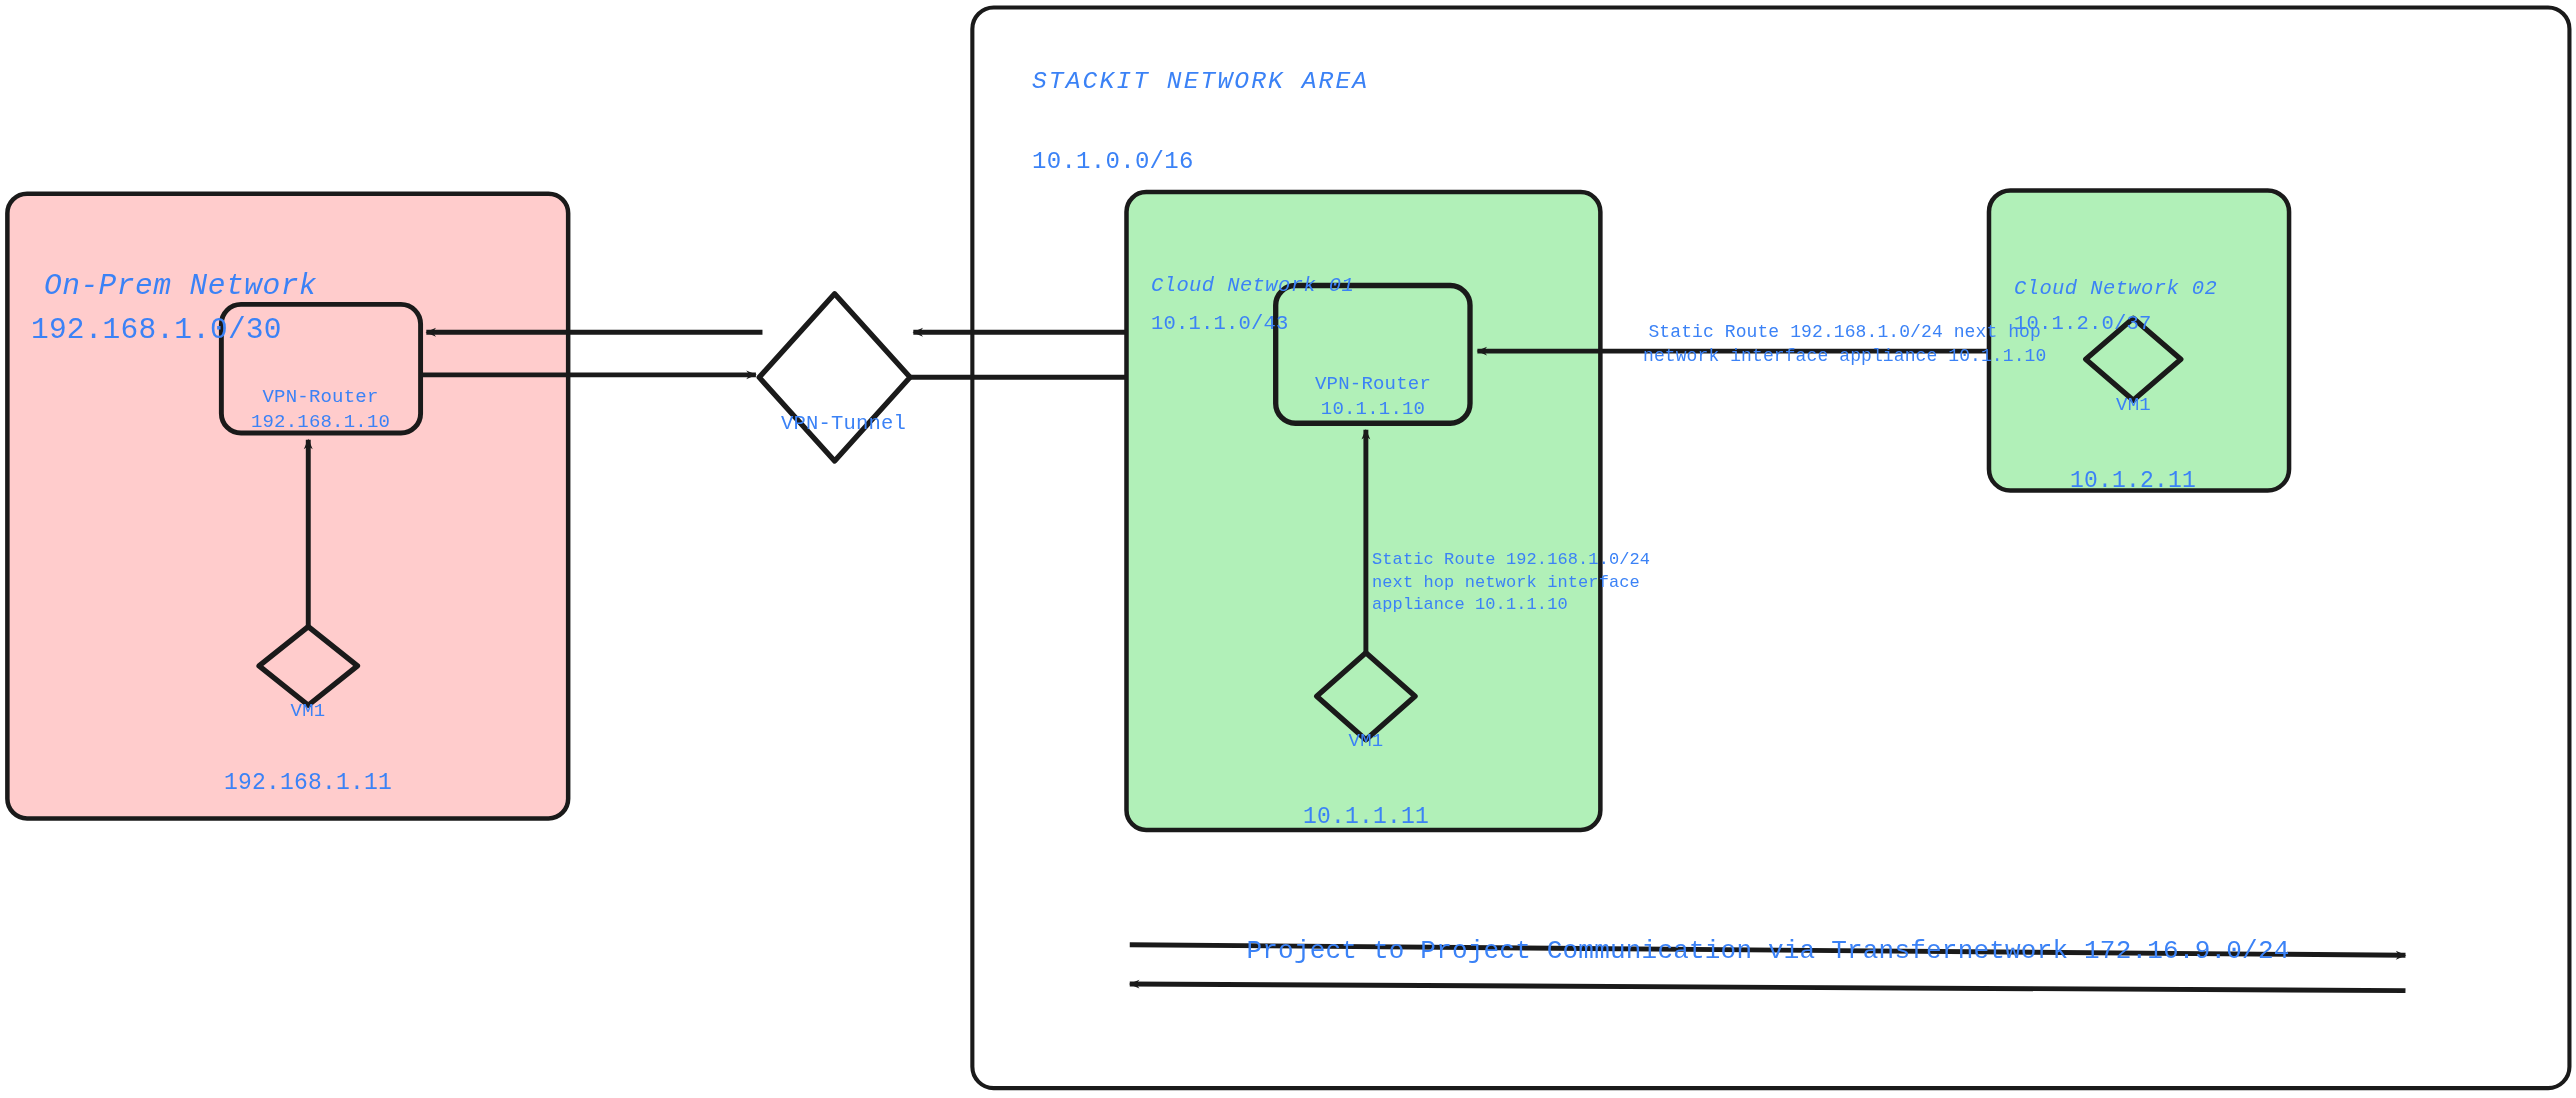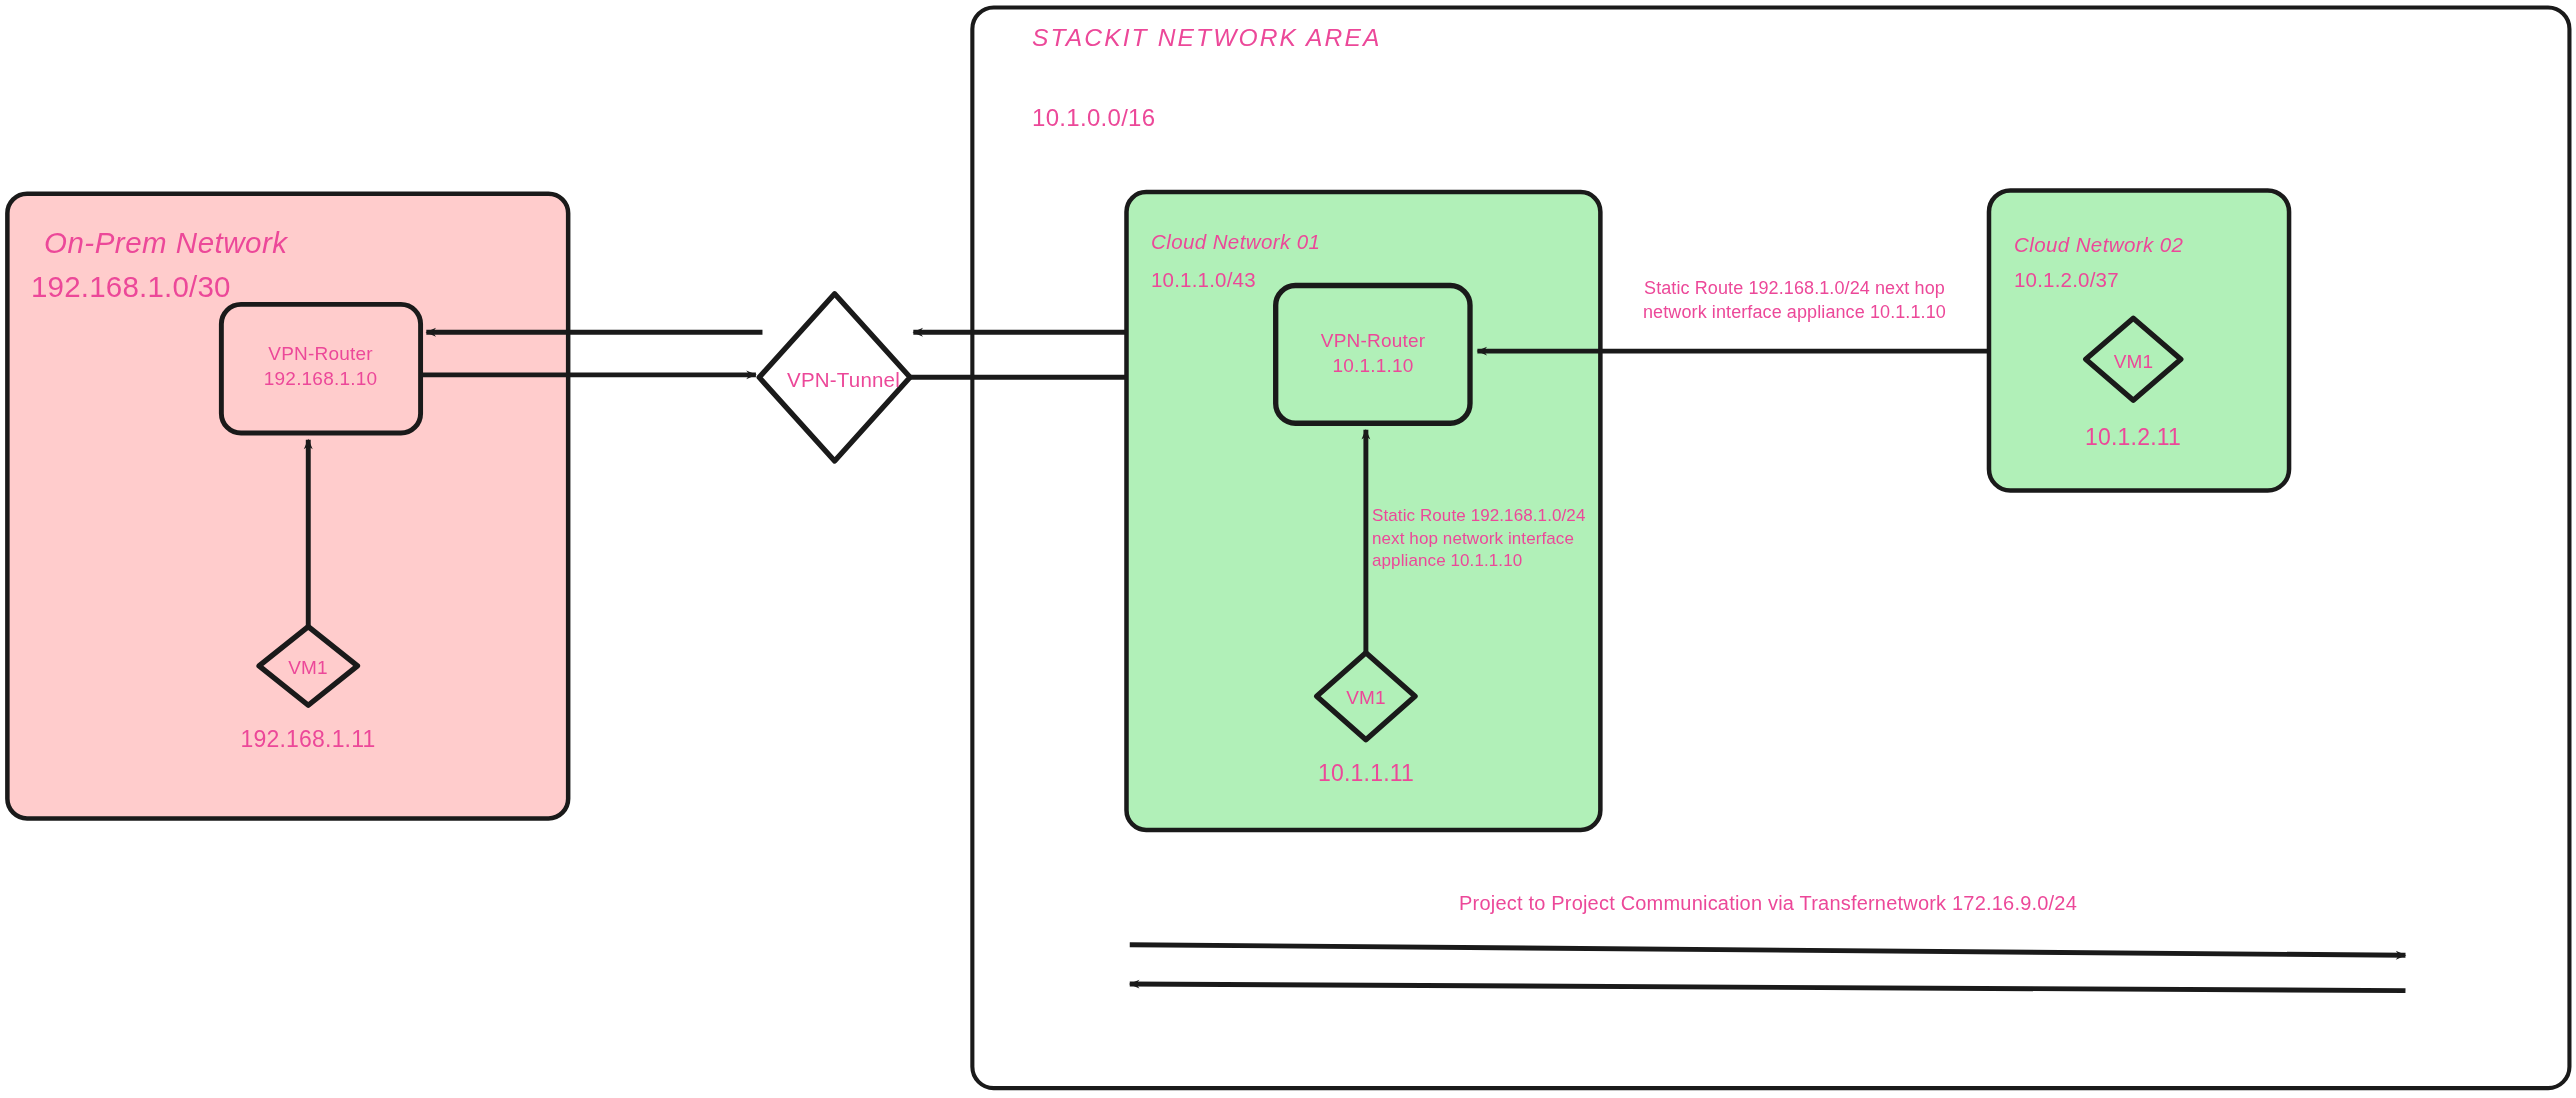--- a/index.html
+++ b/index.html
@@ -15,25 +15,26 @@
     font-family: "DejaVu Sans", sans-serif;
   }
   #canvas {
     position: absolute;
     inset: 0;
     width: 2576px;
     height: 1099px;
   }
   .lbl {
     position: absolute;
-    color: #ec4899;
+    color: #3b82f6;
     white-space: pre;
     line-height: 1.34;
-    font-family: Liberation Sans, sans-serif;
+    font-family: Liberation Mono, monospace;
     letter-spacing: 0.2px;
+    margin-top: 44px;
   }
   
   .area-title {
     font-size: 24.6px;
     letter-spacing: 2.1px;
     font-style: italic;
   }
   .area-cidr {
     font-size: 24px;
     letter-spacing: 0.3px;
@@ -75,21 +76,21 @@
     line-height: 1.33;
     letter-spacing: 0.1px;
   }
   .route-note-r {
     font-size: 18px;
     line-height: 1.36;
     letter-spacing: 0.1px;
     text-align: center;
   }
   .transfer-label {
-    font-size: 20px;
+    font-size: 26px;
     letter-spacing: 0.2px;
     text-align: center;
   }
   .italicish { font-style: italic; }
 </style>
 </head>
 <body>
 
 <svg id="canvas" viewBox="0 0 3142 1340" xmlns="http://www.w3.org/2000/svg">
   <defs>

